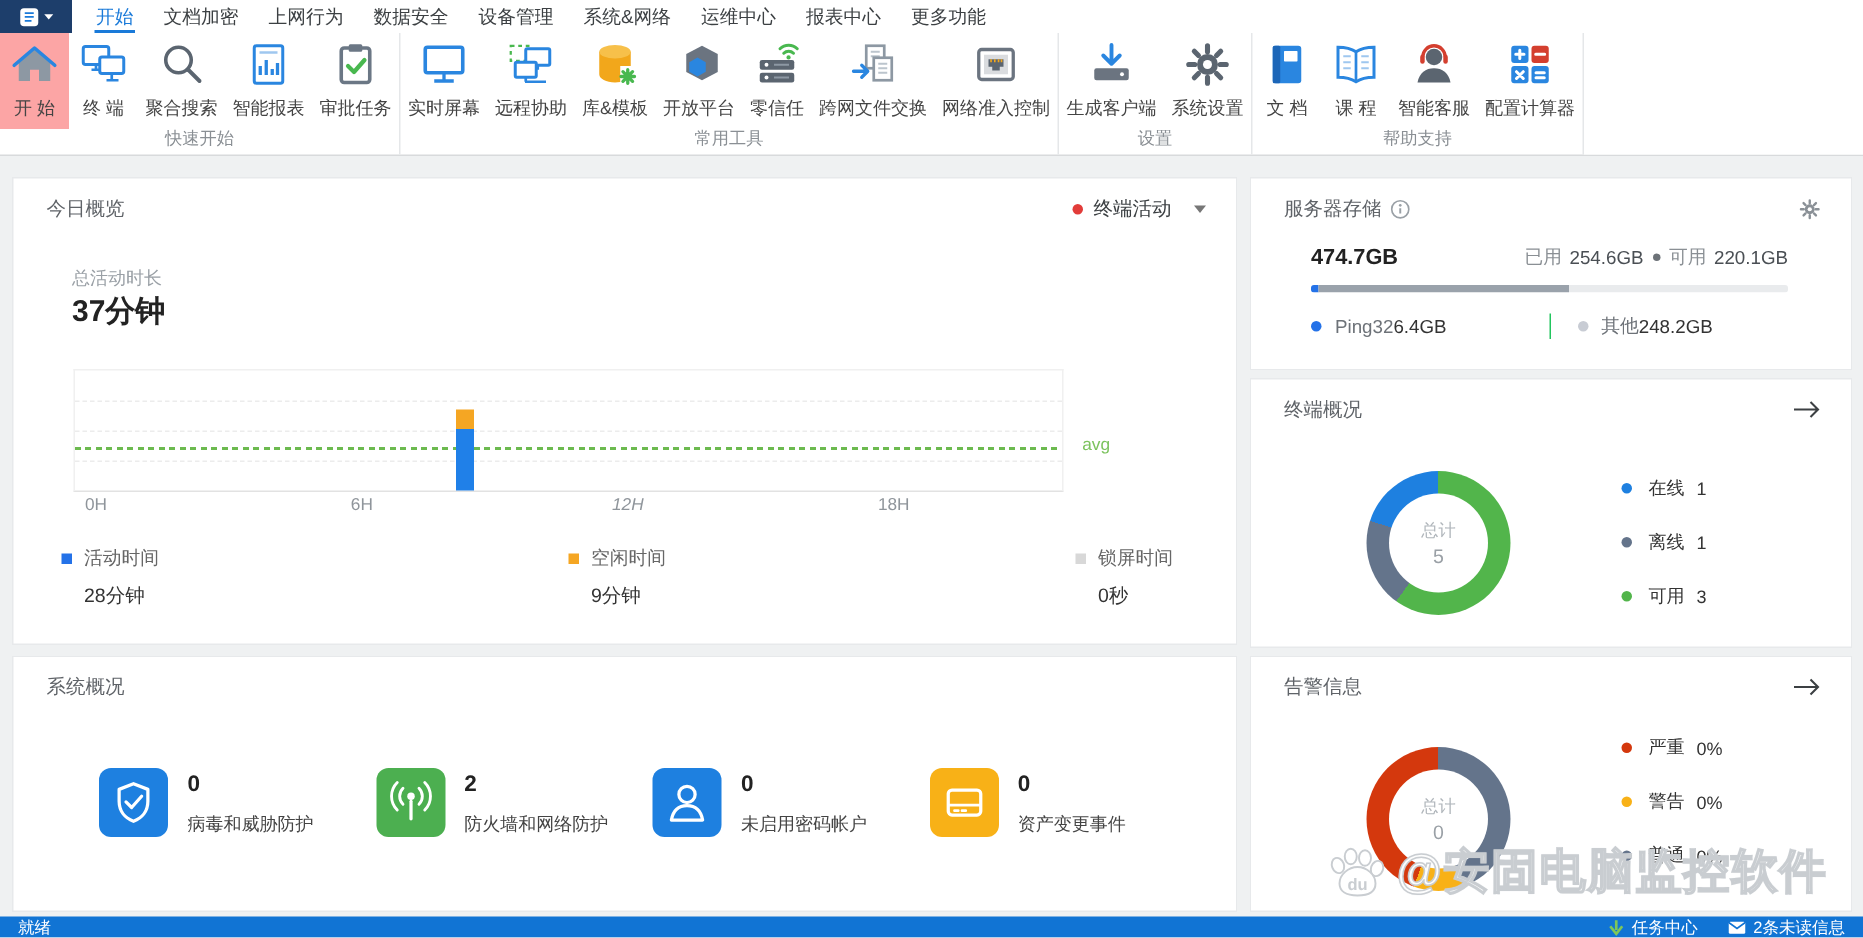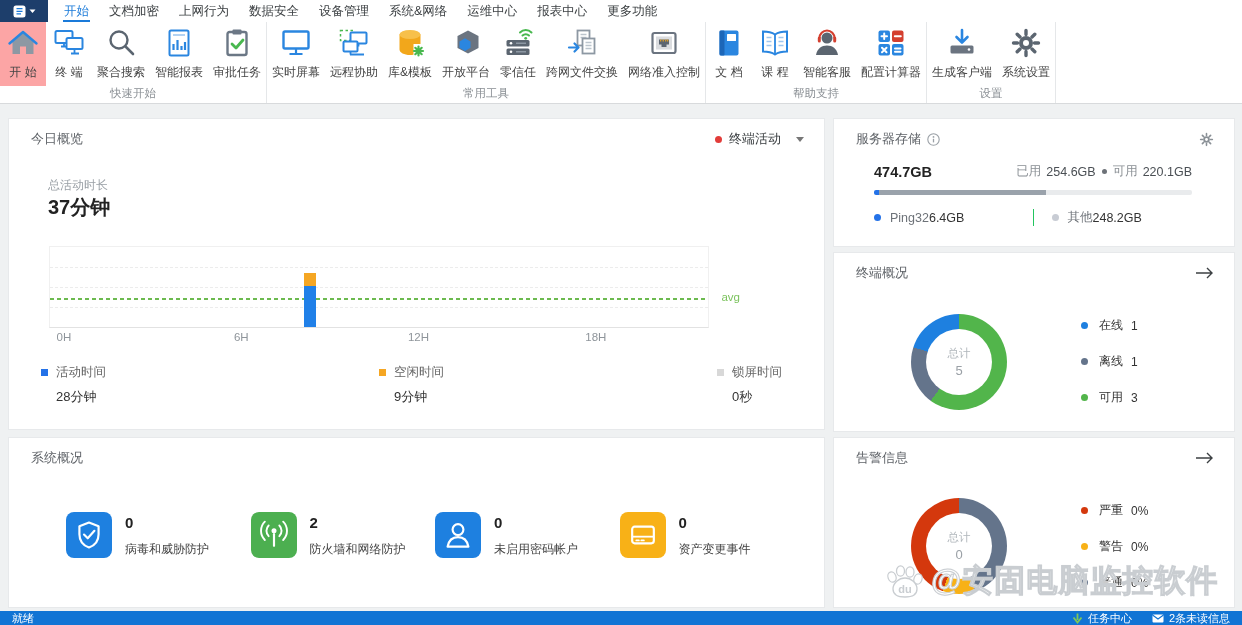--- a/index.html
+++ b/index.html
@@ -74,21 +74,21 @@
 .donut-hole{position:absolute;left:50%;top:50%;transform:translate(-50%,-50%);width:66px;height:66px;background:#fff;border-radius:50%;display:flex;flex-direction:column;align-items:center;justify-content:center}
 .dh-label{font-size:11.5px;color:#b0b6bb}
 .dh-value{font-size:13px;color:#9aa0a6;margin-top:2px}
 .vlegend{position:absolute;display:flex;flex-direction:column;gap:19px}
 .vl-item{display:flex;align-items:center;font-size:12px;color:#333;white-space:nowrap}
 .vl-item .dot{width:7px;height:7px;border-radius:50%;margin-right:11px;flex:none}
 .vl-item .vl-val{margin-left:8px}
 #terminals-donut{left:77px;top:61px}
 #terminals-legend{left:247px;top:64px}
 #alerts-donut{left:77px;top:60px}
-#alerts-legend{left:247px;top:64px}
+#alerts-legend{left:247px;top:52px}
 
 
 #sys-stats{position:absolute;left:57px;right:20px;top:74px;display:flex}
 .stat{width:195px;display:flex;gap:13px;cursor:default}
 .stat-icon{width:46px;height:46px;border-radius:8px;flex:none;display:flex;align-items:center;justify-content:center}
 .stat-icon svg{width:40px;height:40px}
 .stat-txt{display:flex;flex-direction:column;padding-top:2px}
 .stat-val{font-size:15px;font-weight:bold;color:#222}
 .stat-lbl{font-size:12px;color:#444;margin-top:10px;white-space:nowrap}
 
@@ -241,20 +241,43 @@
             </svg></span>
           <span class="rb-label">网络准入控制</span>
         </div>
       </div>
       <div class="rb-caption">常用工具</div>
     </div>
     <div class="rb-group">
       <div class="rb-items">
         <div class="rb-item">
           <span><svg viewBox="0 0 32 32">
+              <path d="M16 3v12M10.5 10l5.5 5.5L21.5 10" fill="none" stroke="#2a86e0" stroke-width="2.6" stroke-linecap="round" stroke-linejoin="round"></path>
+              <rect x="4.5" y="18.5" width="23" height="8" rx="1.5" fill="#6b7480"></rect>
+              <circle cx="23" cy="22.5" r="1.3" fill="#fff"></circle>
+            </svg></span>
+          <span class="rb-label">生成客户端</span>
+        </div>
+        <div class="rb-item">
+          <span><svg viewBox="0 0 32 32">
+              <g stroke="#5b6570" stroke-width="3.4" stroke-linecap="round">
+                <path d="M16 3.5v4M16 24.5v4M3.5 16h4M24.5 16h4M7.2 7.2L10 10M22 22l2.8 2.8M24.8 7.2L22 10M10 22l-2.8 2.8"></path>
+              </g>
+              <circle cx="16" cy="16" r="7" fill="#5b6570"></circle>
+              <circle cx="16" cy="16" r="3" fill="#fff"></circle>
+            </svg></span>
+          <span class="rb-label">系统设置</span>
+        </div>
+      </div>
+      <div class="rb-caption">设置</div>
+    </div>
+    <div class="rb-group">
+      <div class="rb-items">
+        <div class="rb-item">
+          <span><svg viewBox="0 0 32 32">
               <rect x="6.5" y="3.5" width="19" height="25" rx="2" fill="#2a86e0"></rect>
               <rect x="6.5" y="3.5" width="5" height="25" rx="1" fill="#1c66b8"></rect>
               <rect x="14" y="7" width="9" height="7" rx="0.5" fill="#fff"></rect>
             </svg></span>
           <span class="rb-label">文 档</span>
         </div>
         <div class="rb-item">
           <span><svg viewBox="0 0 32 32">
               <path d="M16 7.5C13 5.5 9 4.5 4 4.5v20c5 0 9 1 12 3 3-2 7-3 12-3v-20c-5 0-9 1-12 3z" fill="#fff" stroke="#2a86e0" stroke-width="2"></path>
               <path d="M16 7.5v20" stroke="#2a86e0" stroke-width="1.8"></path>
@@ -279,43 +302,20 @@
               <rect x="3.5" y="17" width="11.5" height="11.5" rx="2" fill="#2a86e0"></rect>
               <rect x="17" y="17" width="11.5" height="11.5" rx="2" fill="#2a86e0"></rect>
               <g stroke="#fff" stroke-width="2" stroke-linecap="round">
                 <path d="M9.2 6.5V12M6.5 9.2H12M19.8 9.2h6M7 20.8l4.5 4.5M11.5 20.8L7 25.3M20 21.5h5.5M20 24.8h5.5"></path>
               </g>
             </svg></span>
           <span class="rb-label">配置计算器</span>
         </div>
       </div>
       <div class="rb-caption">帮助支持</div>
-    </div>
-    <div class="rb-group">
-      <div class="rb-items">
-        <div class="rb-item">
-          <span><svg viewBox="0 0 32 32">
-              <path d="M16 3v12M10.5 10l5.5 5.5L21.5 10" fill="none" stroke="#2a86e0" stroke-width="2.6" stroke-linecap="round" stroke-linejoin="round"></path>
-              <rect x="4.5" y="18.5" width="23" height="8" rx="1.5" fill="#6b7480"></rect>
-              <circle cx="23" cy="22.5" r="1.3" fill="#fff"></circle>
-            </svg></span>
-          <span class="rb-label">生成客户端</span>
-        </div>
-        <div class="rb-item">
-          <span><svg viewBox="0 0 32 32">
-              <g stroke="#5b6570" stroke-width="3.4" stroke-linecap="round">
-                <path d="M16 3.5v4M16 24.5v4M3.5 16h4M24.5 16h4M7.2 7.2L10 10M22 22l2.8 2.8M24.8 7.2L22 10M10 22l-2.8 2.8"></path>
-              </g>
-              <circle cx="16" cy="16" r="7" fill="#5b6570"></circle>
-              <circle cx="16" cy="16" r="3" fill="#fff"></circle>
-            </svg></span>
-          <span class="rb-label">系统设置</span>
-        </div>
-      </div>
-      <div class="rb-caption">设置</div>
     </div>
     <div class="rb-fill"></div>
   </div>
 
 <div class="card" id="card-today">
   <div class="card-head">
     <div class="card-title">今日概览</div>
     <div class="head-right">
       <span class="red-dot"></span>
       <span style="font-size:13px;color:#3c4043">终端活动</span>
@@ -332,21 +332,21 @@
     <div id="avg-line" style="top: 64%;"></div>
     <div id="avg-label">avg</div>
     <div id="chart-bar" style="left: 39.45%;">
         <div class="seg" style="height: 13.14px; background: rgb(245, 166, 35);"></div>
         <div class="seg" style="height: 40.88px; background: rgb(32, 128, 232);"></div>
       </div>
   </div>
   <div id="x-ticks">
       <span class="x-tick" style="left: 2.1%;">0H</span>
       <span class="x-tick" style="left: 27%;">6H</span>
-      <span class="x-tick" style="left: 51.9%;">12H</span>
+      <span class="x-tick" style="left: 51.9%; font-style: italic;">12H</span>
       <span class="x-tick" style="left: 76.8%;">18H</span>
     </div>
   <div id="today-legend">
       <div class="tl-item">
         <div class="tl-top">
           <span class="sq" style="background: rgb(36, 114, 232);"></span>
           <span>活动时间</span>
         </div>
         <div class="tl-val">28分钟</div>
       </div>

